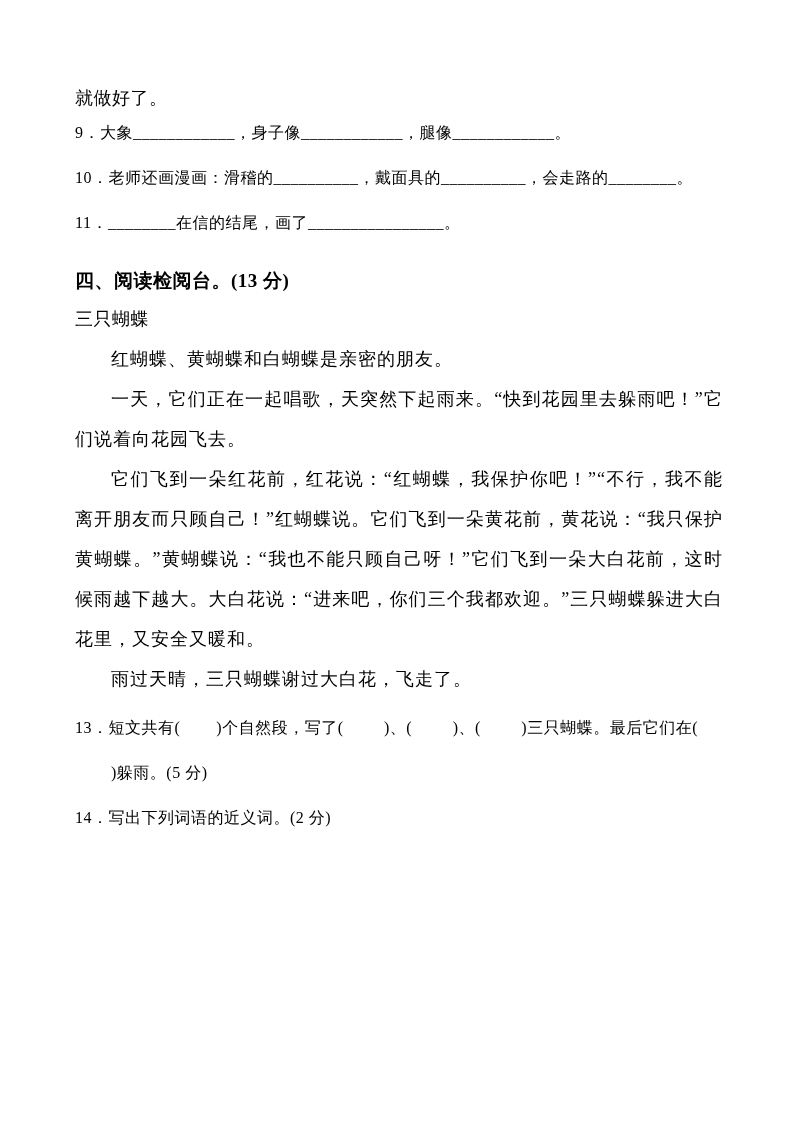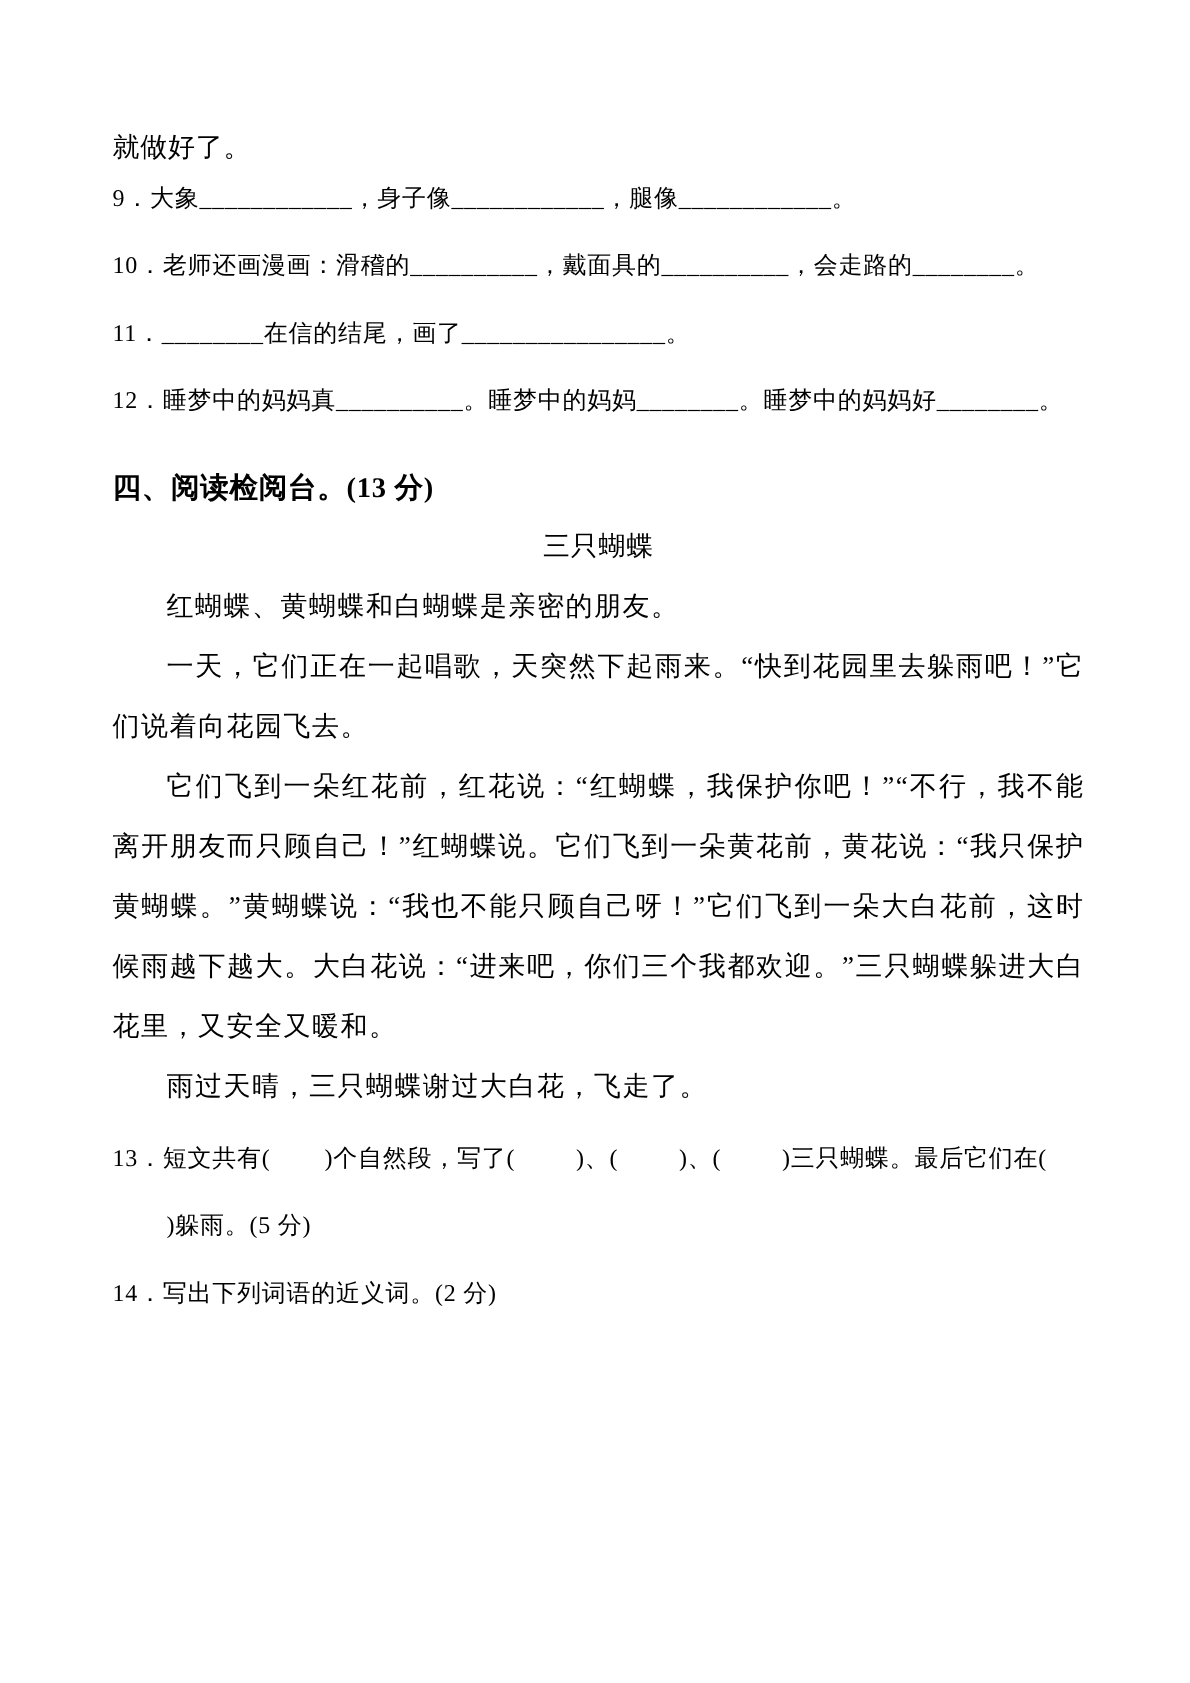--- a/index.html
+++ b/index.html
@@ -37,21 +37,20 @@
     padding-left: 36px;
     text-indent: -36px;
     white-space: pre-wrap;
     letter-spacing: 0.5px;
   }
   .q-num { display: inline; }
   .q-text { display: inline; }
   .passage-title {
     font-size: 18px;
     font-weight: normal;
-    text-align: center;
     line-height: 40px;
     margin: 4px 0 0 0;
     letter-spacing: 0.5px;
   }
   .para {
     font-size: 18px;
     line-height: 40px;
     text-align: justify;
     text-indent: 2em;
     margin: 0;
@@ -64,21 +63,20 @@
 
 <div class="sheet">
 
   <p class="carryover">就做好了。</p>
 
 
   <div class="question-group">
     <p class="question"><span class="q-num">9．</span><span class="q-text">大象____________，身子像____________，腿像____________。</span></p>
     <p class="question"><span class="q-num">10．</span><span class="q-text">老师还画漫画：滑稽的__________，戴面具的__________，会走路的________。</span></p>
     <p class="question"><span class="q-num">11．</span><span class="q-text">________在信的结尾，画了________________。</span></p>
-    <p class="question"><span class="q-num">12．</span><span class="q-text">睡梦中的妈妈真__________。睡梦中的妈妈________。睡梦中的妈妈好________。</span></p>
   </div>
 
   <h3 class="section-heading">四、阅读检阅台。(13 分)</h3>
 
   <div class="passage">
     <p class="passage-title">三只蝴蝶</p>
     <p class="para">红蝴蝶、黄蝴蝶和白蝴蝶是亲密的朋友。</p>
     <p class="para">一天，它们正在一起唱歌，天突然下起雨来。“快到花园里去躲雨吧！”它们说着向花园飞去。</p>
     <p class="para">它们飞到一朵红花前，红花说：“红蝴蝶，我保护你吧！”“不行，我不能离开朋友而只顾自己！”红蝴蝶说。它们飞到一朵黄花前，黄花说：“我只保护黄蝴蝶。”黄蝴蝶说：“我也不能只顾自己呀！”它们飞到一朵大白花前，这时候雨越下越大。大白花说：“进来吧，你们三个我都欢迎。”三只蝴蝶躲进大白花里，又安全又暖和。</p>
     <p class="para">雨过天晴，三只蝴蝶谢过大白花，飞走了。</p>

